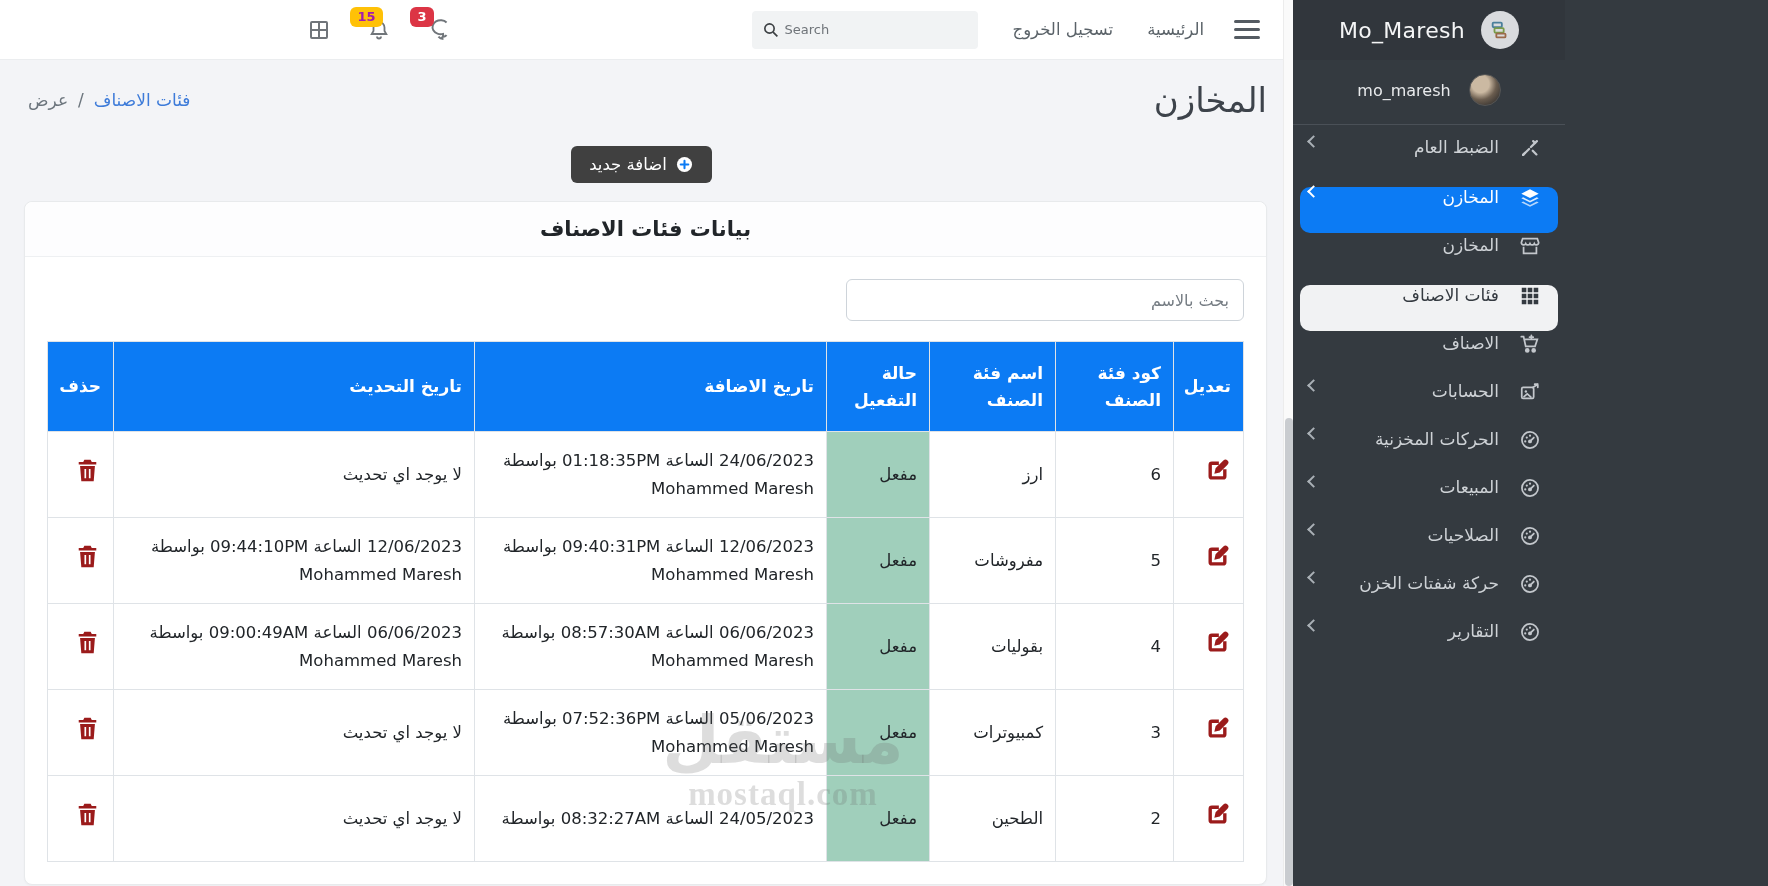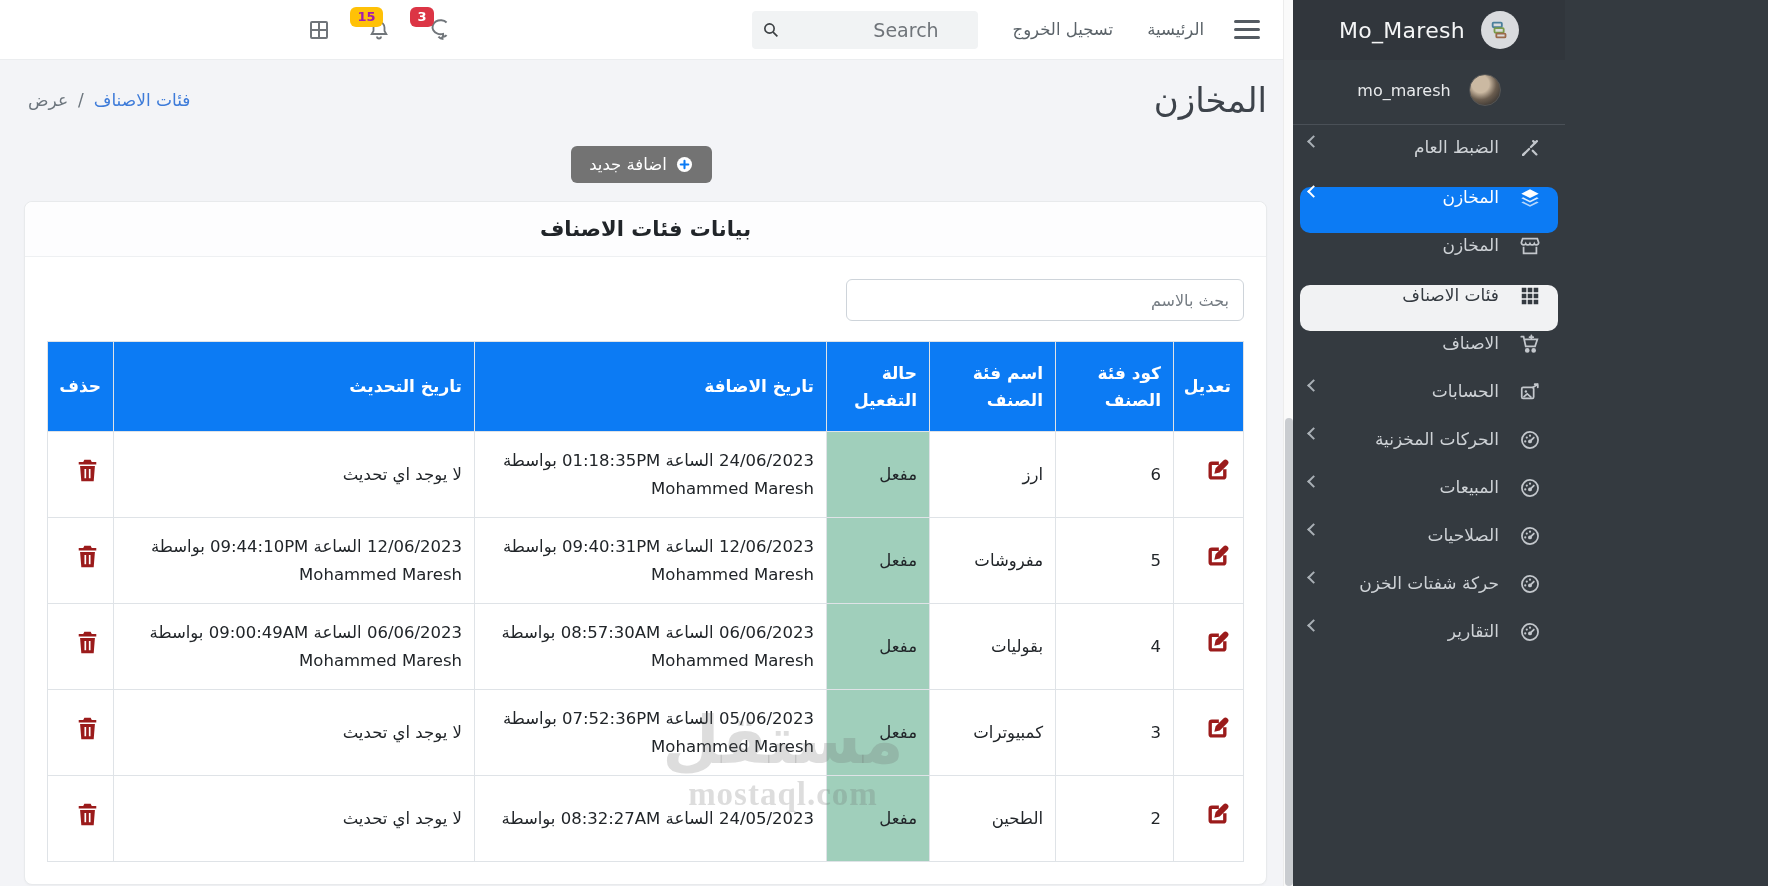--- a/index.html
+++ b/index.html
@@ -42,40 +42,40 @@
   .main{ width:1283px; height:886px; display:flex; flex-direction:column; position:relative; flex:none; }
   .navbar{ height:60px; background:#fff; border-bottom:1px solid #ebedef; display:flex; align-items:center; padding:0 23px; flex:none; }
   .burger{ width:26px; display:flex; flex-direction:column; gap:5px; cursor:pointer; }
   .burger span{ height:3px; background:#545b62; border-radius:2px; }
   .nav-link{ color:#5a6268; font-size:16.5px; text-decoration:none; cursor:pointer; white-space:nowrap; }
   .nav-home{ margin-right:30px; }
   .nav-logout{ margin-right:34px; }
   .searchbox{ margin-right:34px; width:226px; height:38px; background:#f1f3f4; border-radius:4px;
               display:flex; align-items:center; direction:ltr; padding:0 10px; }
   .searchbox .s-ico{ color:#3c4043; width:18px; height:18px; flex:none; }
-  .searchbox input{ border:0; outline:0; background:transparent; flex:1; font:inherit; font-size:19px; color:#0f766e;
-                    text-align:center; padding:0 4px; }
+  .searchbox input{ border:0; outline:0; background:transparent; flex:1; font:inherit; font-size:13px; color:#0f766e;
+                    text-align:left; padding:0 4px; }
   .searchbox input::placeholder{ color:#6f7479; }
   .nav-ico{ position:relative; color:#70757a; width:30px; height:30px; display:flex; align-items:center; justify-content:center; cursor:pointer; }
   .ico-chat{ margin-right:298px; }
   .ico-bell{ margin-right:30px; }
   .ico-grid{ margin-right:30px; }
   .badge{ position:absolute; top:-8px; left:-14px; font-size:13px; font-weight:bold; padding:2px 7px; border-radius:6px; line-height:1.25; }
   .badge-warn{ background:#ffc107; color:#a21caf; }
   .badge-danger{ background:#dc3545; color:#fff; }
 
   .content{ flex:1; overflow:hidden; position:relative; }
   .page-head{ display:flex; justify-content:space-between; align-items:center; padding:20px 16px 10px 28px; }
   .page-title{ font-size:34px; font-weight:500; color:#3d434b; }
   .breadcrumb{ font-size:17px; display:flex; gap:10px; align-items:center; }
   .bc-link{ color:#3d7bd9; cursor:pointer; text-decoration:none; }
   .bc-sep, .bc-cur{ color:#6c757d; }
 
   .btn-row{ text-align:center; margin-top:16px; }
-  .btn-primary{ background:#737373; color:#fff; border:0; border-radius:6px; font:inherit; font-size:16.5px;
+  .btn-primary{ background:#404040; color:#fff; border:0; border-radius:6px; font:inherit; font-size:16.5px;
                 padding:9px 18px; display:inline-flex; align-items:center; gap:8px; cursor:pointer; }
   .btn-primary .p-ico{ width:19px; height:19px; display:flex; }
 
   .card{ background:#fff; border:1px solid #e8eaec; border-radius:8px; margin:18px 16px 0 24px; box-shadow:0 1px 2px rgba(0,0,0,.03); }
   .card-head{ padding:15px; border-bottom:1px solid #eef0f2; background:#fdfdfe; border-radius:8px 8px 0 0; }
   .card-title{ text-align:center; font-size:21px; font-weight:bold; color:#212529; }
   .card-body{ padding:22px; }
   .tbl-search{ width:398px; height:42px; border:1px solid #ced4da; border-radius:6px; font:inherit; font-size:16px;
                padding:0 14px; color:#495057; outline:none; display:block; }
   .tbl-search::placeholder{ color:#757c83; }

